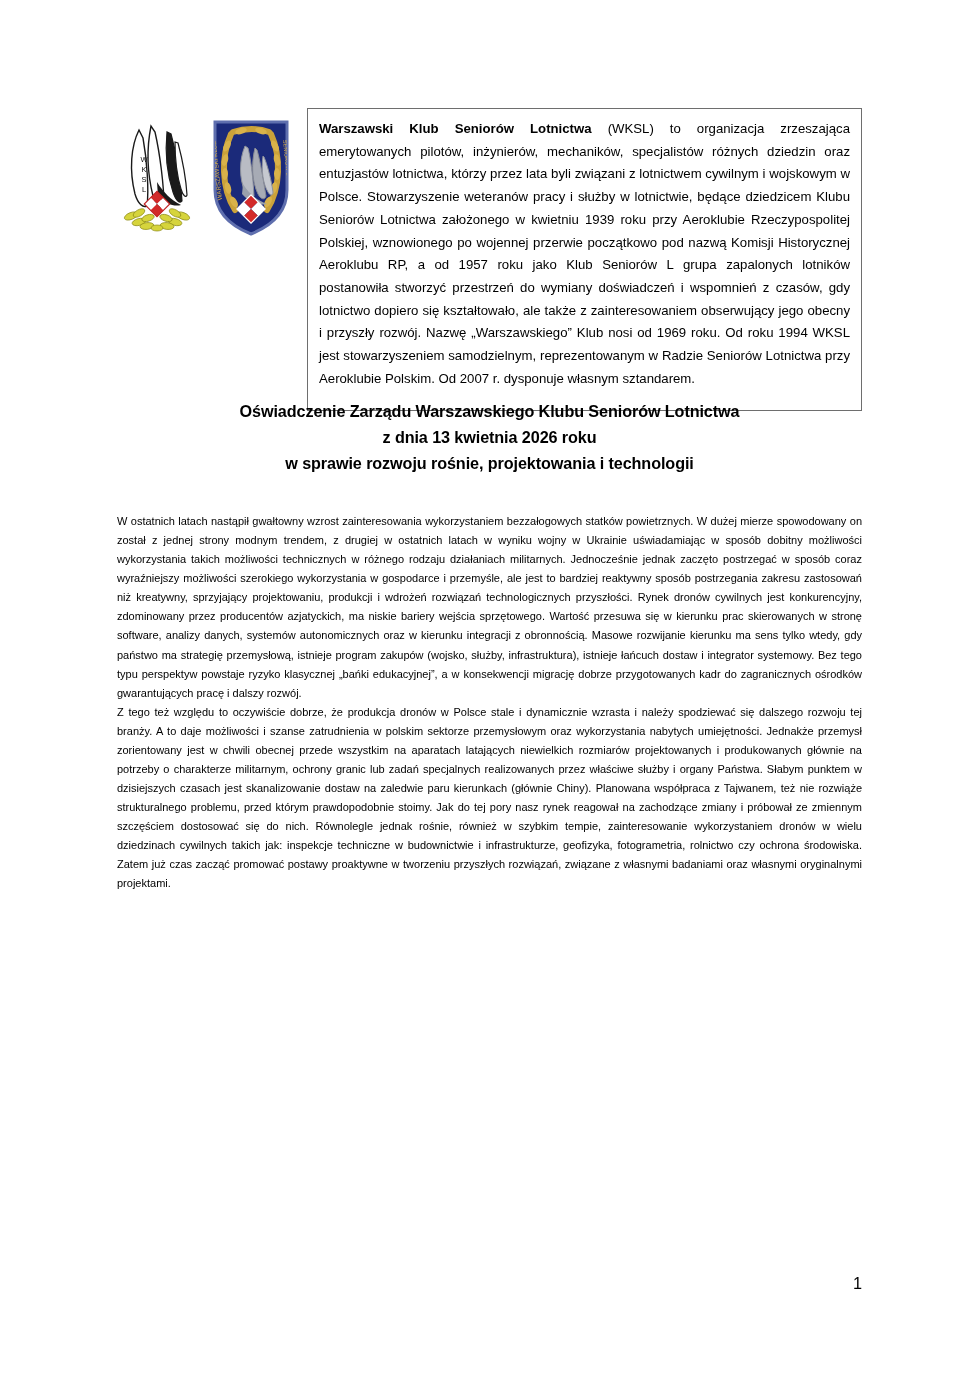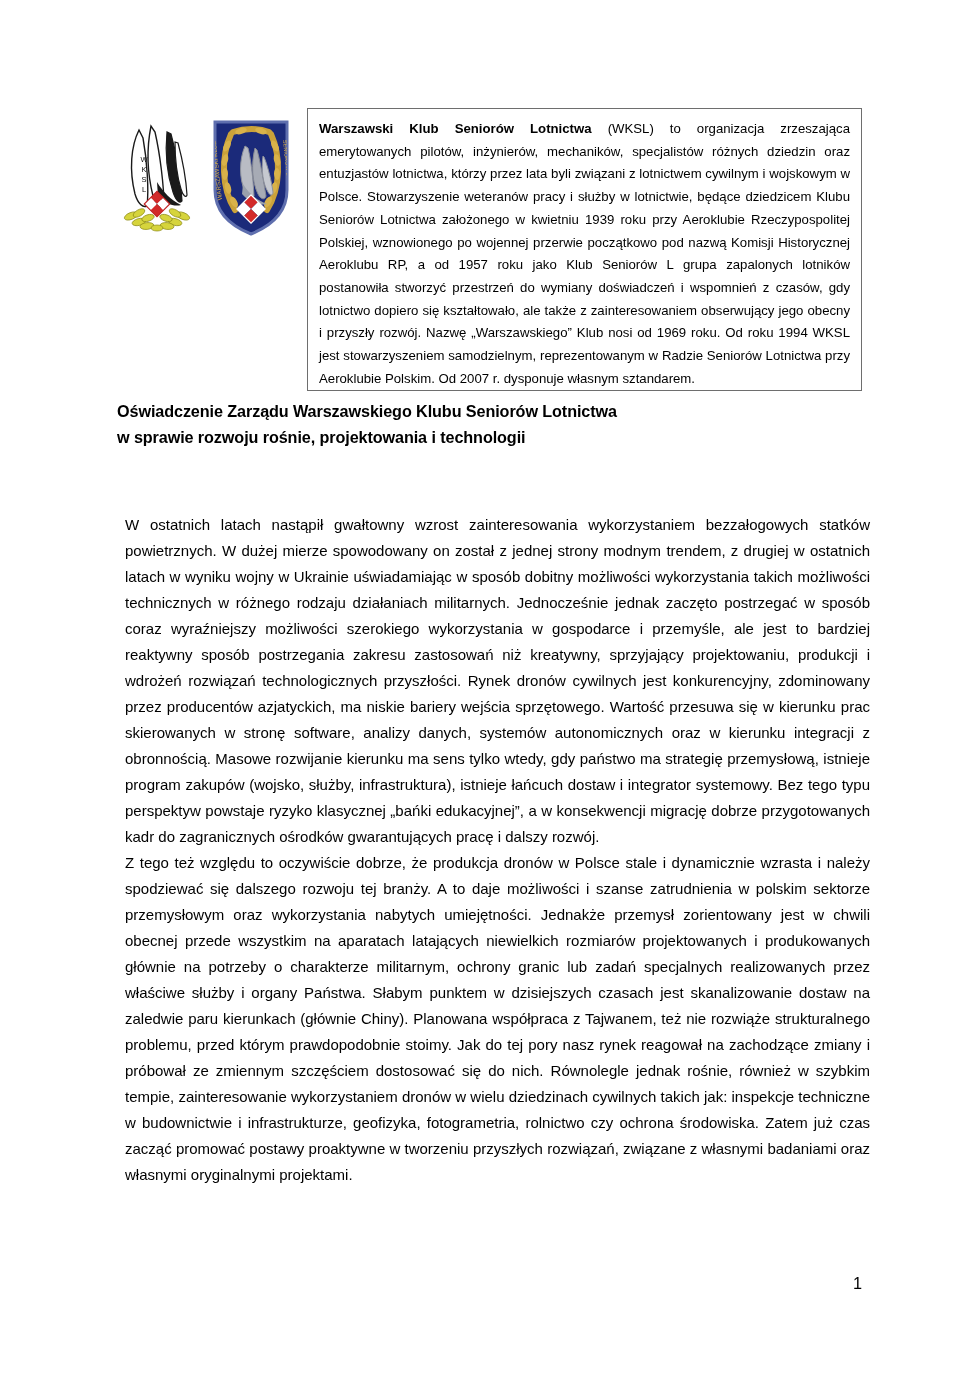--- a/index.html
+++ b/index.html
@@ -37,55 +37,55 @@
     gap: 4px;
     padding-top: 4px;
   }
 
   .logo-wings { width: 80px; height: 122px; flex: 0 0 80px; }
   .logo-shield { width: 100px; height: 130px; flex: 0 0 100px; }
 
   .intro-box {
     flex: 1 1 auto;
     border: 1px solid #6e6e6e;
-    padding: 9px 11px 0 11px;
+    padding: 9px 11px 20px 11px;
     box-sizing: border-box;
     font-size: 13.2px;
     line-height: 1.72;
     text-align: justify;
     text-justify: inter-word;
     hyphens: none;
   }
   .intro-box b { font-weight: bold; }
 
   
   .title-block {
     position: absolute;
     left: 117px;
     top: 398px;
     width: 745px;
+    text-align: center;
     font-weight: bold;
     font-size: 16.2px;
     line-height: 1.62;
     letter-spacing: -0.1px;
   }
   .title-line { display: block; }
 
   
   .body {
     position: absolute;
     left: 117px;
     top: 512px;
     width: 745px;
-    font-size: 15px;
+    font-size: 11px;
     line-height: 1.735;
     text-align: justify;
     text-justify: inter-word;
     hyphens: none;
-    margin-left: 8px;
   }
   .body p { margin: 0; }
   .body p.bold { font-weight: bold; }
 
   
   .page-number {
     position: absolute;
     left: 0;
     top: 1274px;
     width: 862px;
@@ -189,20 +189,21 @@
       </svg>
     </div>
 
     <div class="intro-box">
       <b>Warszawski Klub Seniorów Lotnictwa</b><span> (WKSL) to organizacja zrzeszająca emerytowanych pilotów, inżynierów, mechaników, specjalistów różnych dziedzin oraz entuzjastów lotnictwa, którzy przez lata byli związani z lotnictwem cywilnym i wojskowym w Polsce. Stowarzyszenie weteranów pracy i służby w lotnictwie, będące dziedzicem Klubu Seniorów Lotnictwa założonego w kwietniu 1939 roku przy Aeroklubie Rzeczypospolitej Polskiej, wznowionego po wojennej przerwie początkowo pod nazwą Komisji Historycznej Aeroklubu RP, a od 1957 roku jako Klub Seniorów L grupa zapalonych lotników postanowiła stworzyć przestrzeń do wymiany doświadczeń i wspomnień z czasów, gdy lotnictwo dopiero się kształtowało, ale także z zainteresowaniem obserwujący jego obecny i przyszły rozwój. Nazwę „Warszawskiego” Klub nosi od 1969 roku. Od roku 1994 WKSL jest stowarzyszeniem samodzielnym, reprezentowanym w Radzie Seniorów Lotnictwa przy Aeroklubie Polskim. Od 2007 r. dysponuje własnym sztandarem.</span>
     </div>
   </div>
 
   <div class="title-block">
     <span class="title-line">Oświadczenie Zarządu Warszawskiego Klubu Seniorów Lotnictwa</span>
+    <span class="title-line">z dnia 13 kwietnia 2026 roku</span>
     <span class="title-line">w sprawie rozwoju rośnie, projektowania i technologii</span>
   </div>
 
   <div class="body">
     <p>W ostatnich latach nastąpił gwałtowny wzrost zainteresowania wykorzystaniem bezzałogowych statków powietrznych. W dużej mierze spowodowany on został z jednej strony modnym trendem, z drugiej w ostatnich latach w wyniku wojny w Ukrainie uświadamiając w sposób dobitny możliwości wykorzystania takich możliwości technicznych w różnego rodzaju działaniach militarnych. Jednocześnie jednak zaczęto postrzegać w sposób coraz wyraźniejszy możliwości szerokiego wykorzystania w gospodarce i przemyśle, ale jest to bardziej reaktywny sposób postrzegania zakresu zastosowań niż kreatywny, sprzyjający projektowaniu, produkcji i wdrożeń rozwiązań technologicznych przyszłości. Rynek dronów cywilnych jest konkurencyjny, zdominowany przez producentów azjatyckich, ma niskie bariery wejścia sprzętowego. Wartość przesuwa się w kierunku prac skierowanych w stronę software, analizy danych, systemów autonomicznych oraz w kierunku integracji z obronnością. Masowe rozwijanie kierunku ma sens tylko wtedy, gdy państwo ma strategię przemysłową, istnieje program zakupów (wojsko, służby, infrastruktura), istnieje łańcuch dostaw i integrator systemowy. Bez tego typu perspektyw powstaje ryzyko klasycznej „bańki edukacyjnej”, a w konsekwencji migrację dobrze przygotowanych kadr do zagranicznych ośrodków gwarantujących pracę i dalszy rozwój.</p>
     <p>Z tego też względu to oczywiście dobrze, że produkcja dronów w Polsce stale i dynamicznie wzrasta i należy spodziewać się dalszego rozwoju tej branży.  A to daje możliwości i szanse zatrudnienia w polskim sektorze przemysłowym oraz wykorzystania nabytych umiejętności. Jednakże przemysł zorientowany jest w chwili obecnej przede wszystkim na aparatach latających niewielkich rozmiarów projektowanych i produkowanych głównie na potrzeby o charakterze militarnym, ochrony granic lub zadań specjalnych realizowanych przez właściwe służby i organy Państwa. Słabym punktem w dzisiejszych czasach jest skanalizowanie dostaw na zaledwie paru kierunkach (głównie Chiny). Planowana współpraca z Tajwanem, też nie rozwiąże strukturalnego problemu, przed którym prawdopodobnie stoimy. Jak do tej pory nasz rynek reagował na zachodzące zmiany i próbował ze zmiennym szczęściem dostosować się do nich. Równolegle jednak rośnie, również w szybkim tempie, zainteresowanie wykorzystaniem dronów w wielu dziedzinach cywilnych takich jak: inspekcje techniczne w budownictwie i infrastrukturze, geofizyka, fotogrametria, rolnictwo czy ochrona środowiska.  Zatem już czas zacząć promować postawy proaktywne w tworzeniu przyszłych rozwiązań, związane z własnymi badaniami oraz własnymi oryginalnymi projektami.</p>
   </div>
 
   <div class="page-number">1</div>
 

